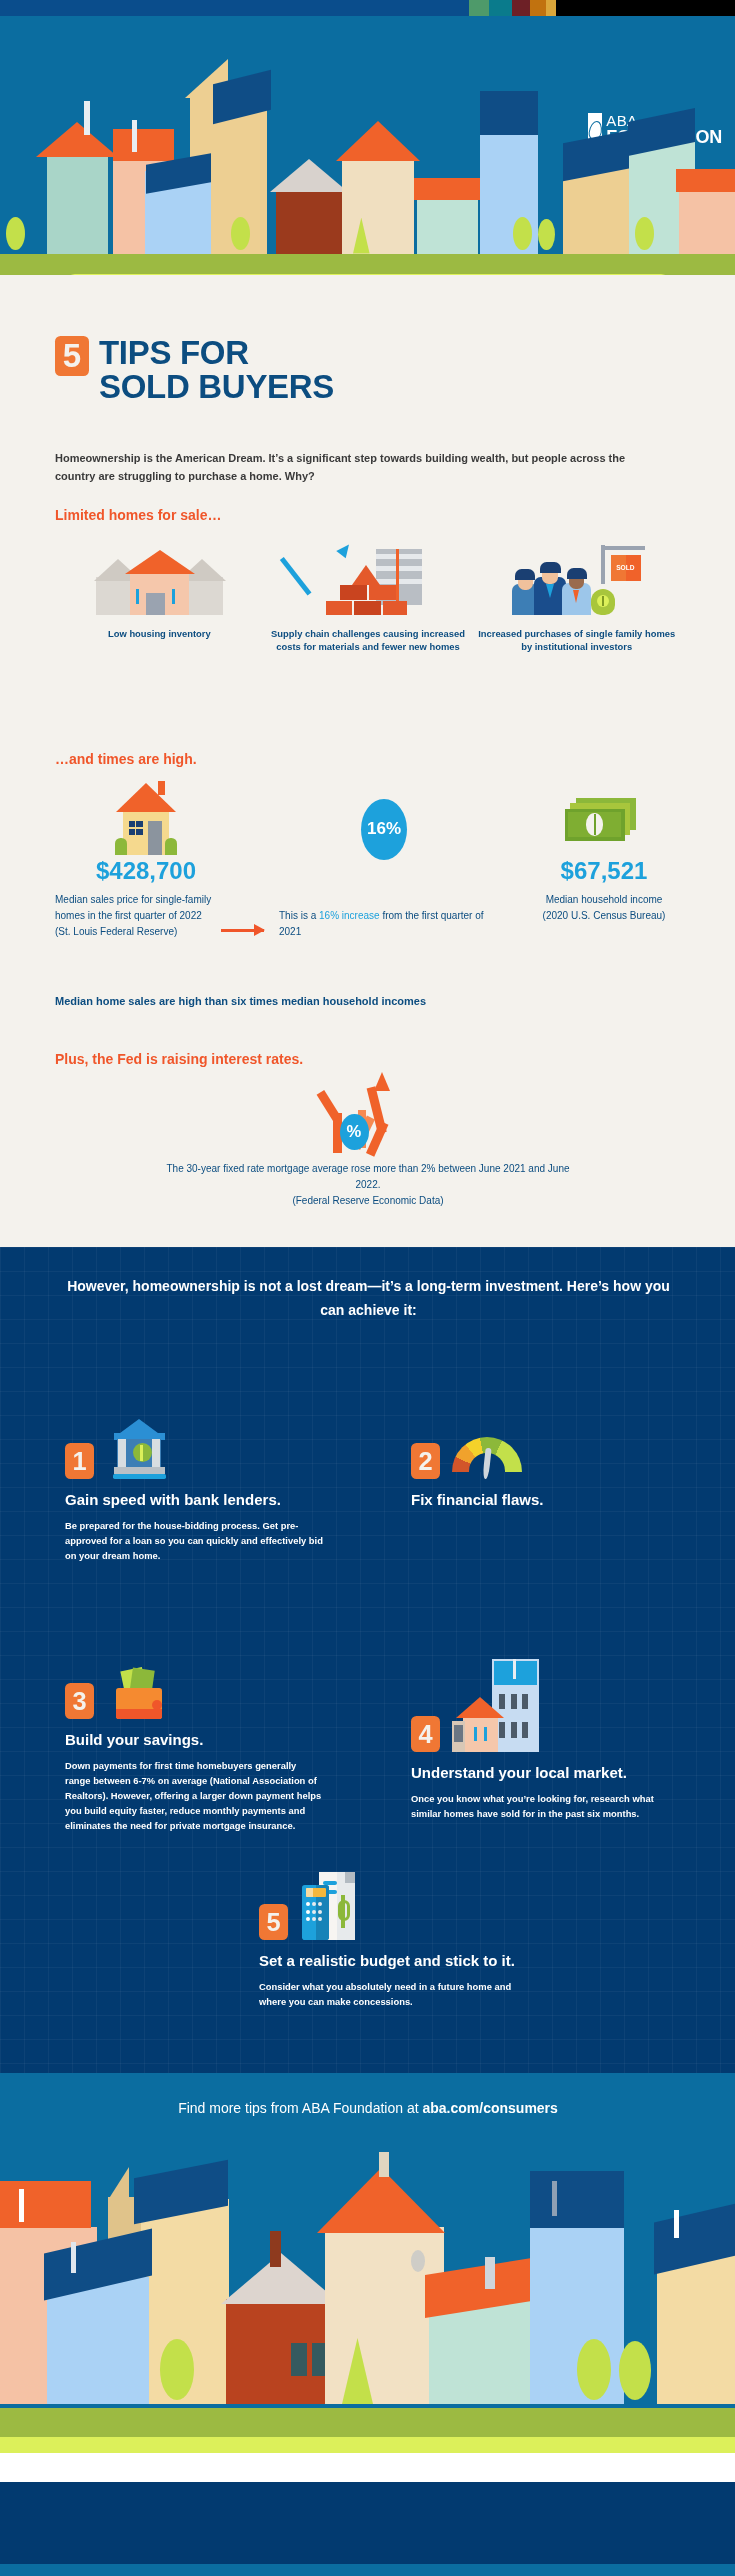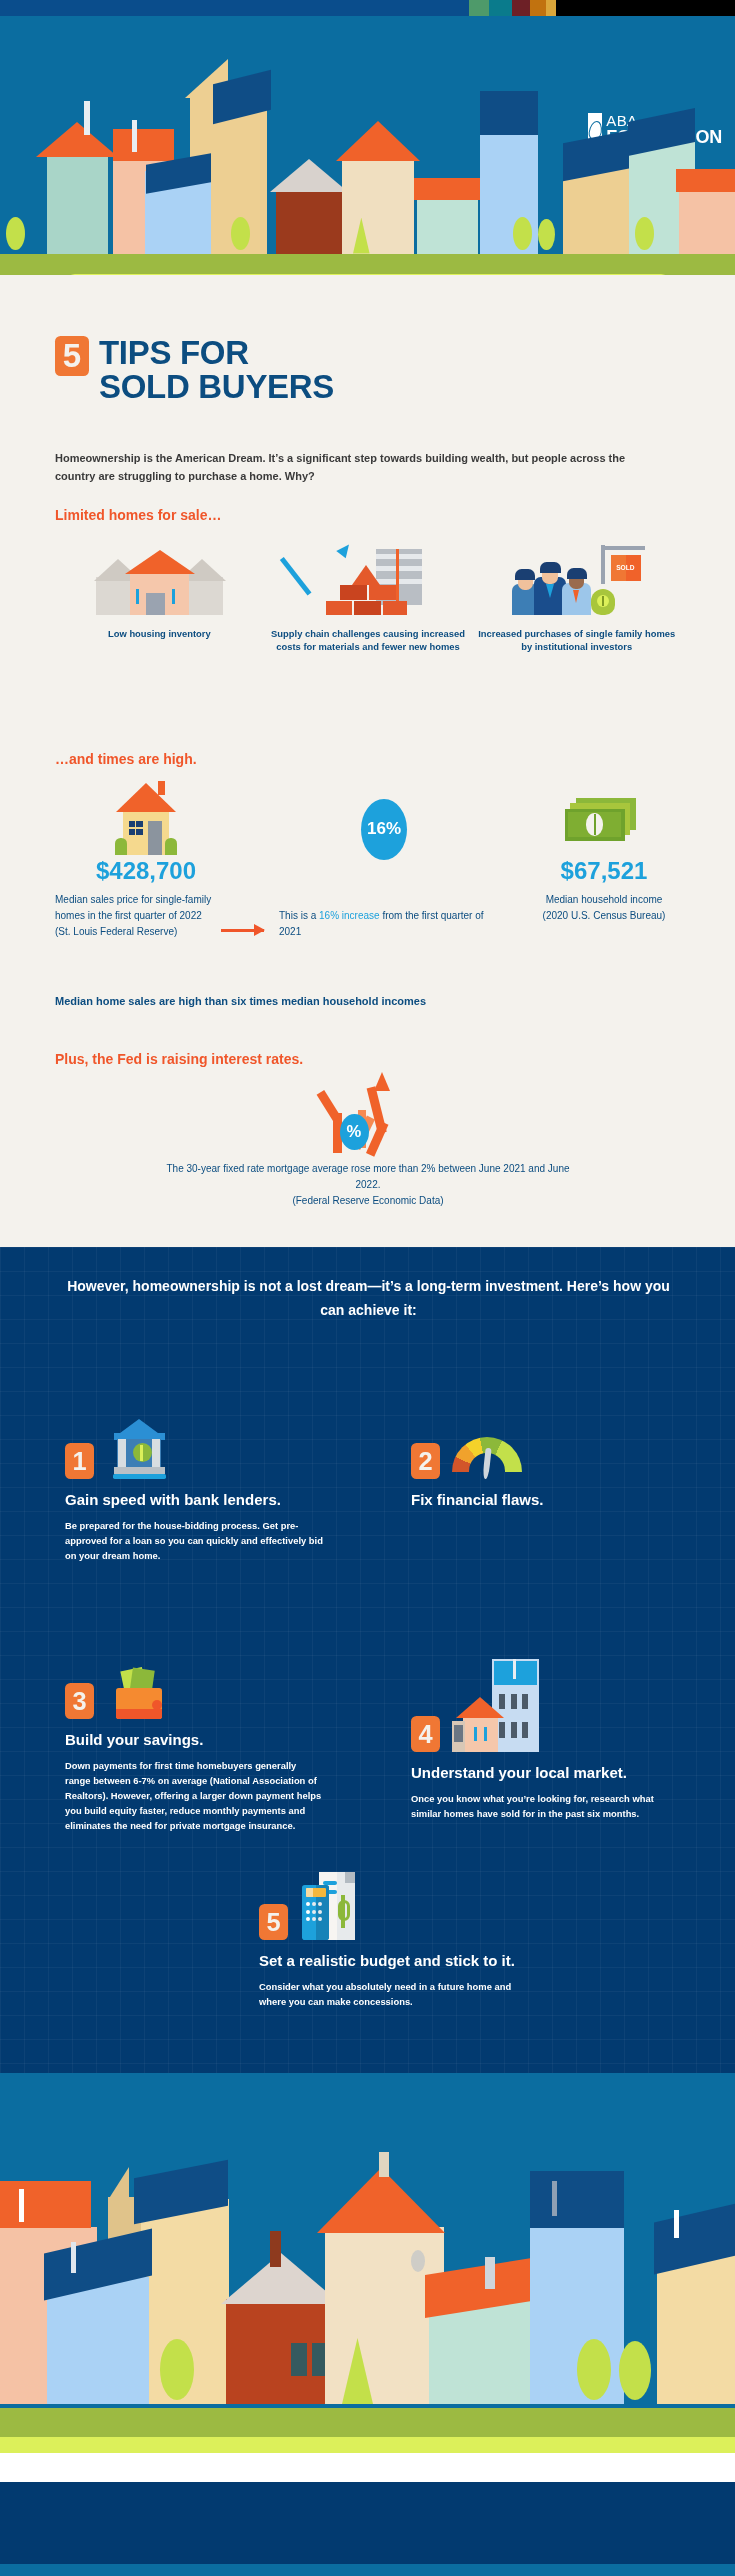--- a/index.html
+++ b/index.html
@@ -441,20 +441,23 @@
             <div class="r" style="left:18px;bottom:19px;width:3.9px;height:3.9px;background:#e6eaee;border-radius:50%;"></div>
           </div>
         </div>
       </div>
       <div class="tiptitle">Set a realistic budget and stick to it.</div>
       <div class="tipbody">Consider what you absolutely need in a future home and where you can make concessions.</div>
     </div>
   </div>
 
   <div class="footblue">
+    <div class="findmore">
+      <span>Find more tips from ABA Foundation at </span><b>aba.com/consumers</b>
+    </div>
 
     <div style="position:absolute;left:0;bottom:55px;width:736px;height:265px;">
       <div class="r" style="left:0;bottom:0;width:97px;height:177px;background:#f5c2a5;"></div>
       <div class="r" style="left:0;bottom:176px;width:91px;height:47px;background:#f0622a;"></div>
       <div class="r" style="left:19px;bottom:182px;width:5px;height:33px;background:#fff;"></div>
 
       <div class="r" style="left:108px;bottom:0;width:40px;height:207px;background:#e0c38a;"></div>
       <div class="r" style="left:141px;bottom:0;width:88px;height:205px;background:#f3dba4;"></div>
       <div class="tri" style="left:108px;bottom:204px;border-left:21px solid transparent;border-right:0 solid transparent;border-bottom:33px solid #e0c38a;"></div>
       <div class="r" style="left:134px;bottom:189px;width:94px;height:46px;background:#0f4d86;transform:skewY(-11deg);"></div>

